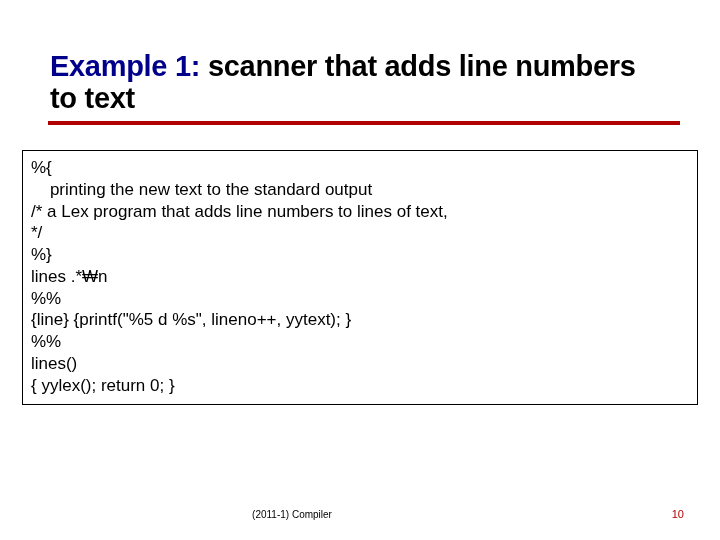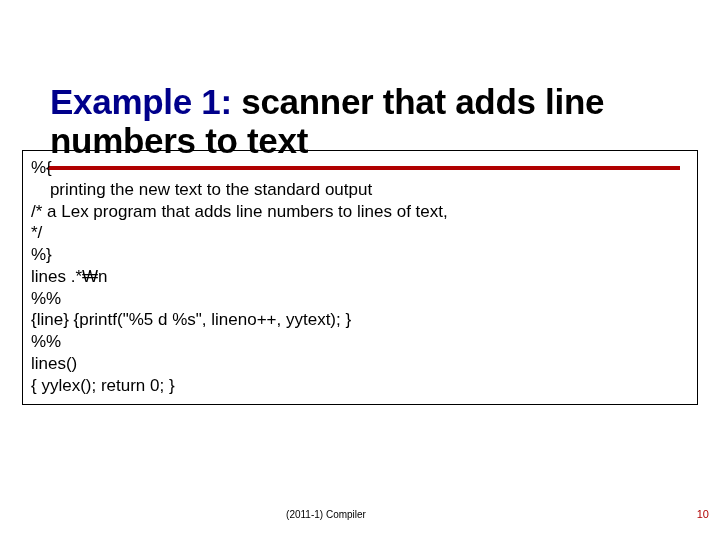--- a/index.html
+++ b/index.html
@@ -17,25 +17,24 @@
     height: 540px;
     box-sizing: border-box;
   }
   .title-block {
     position: absolute;
     left: 50px;
     top: 50px;
     width: 620px;
   }
   .title {
-    font-size: 35px;
+    font-size: 29px;
     font-weight: 900;
     line-height: 1.12;
     letter-spacing: -0.3px;
-    margin-top: 32px;
   }
   .t-ex   { color: #00008b; } 
   .t-rest { color: #000000; }
   .rule {
     margin-top: 6px;
     height: 4px;
     background: #b00000;
     width: 632px;
     margin-left: -2px;
   }
@@ -56,26 +55,25 @@
     white-space: pre;
   }
   .footer-center {
     position: absolute;
     bottom: 20px;
     left: 0;
     width: 584px;
     text-align: center;
     font-size: 10px;
     color: #000;
-    padding-left: 34px;
   }
   .footer-right {
     position: absolute;
     bottom: 20px;
-    right: 11px;
+    right: 36px;
     font-size: 11px;
     color: #b00000;
   }
 </style>
 </head>
 <body>
 
 <div class="slide">
 
   <div class="title-block">

